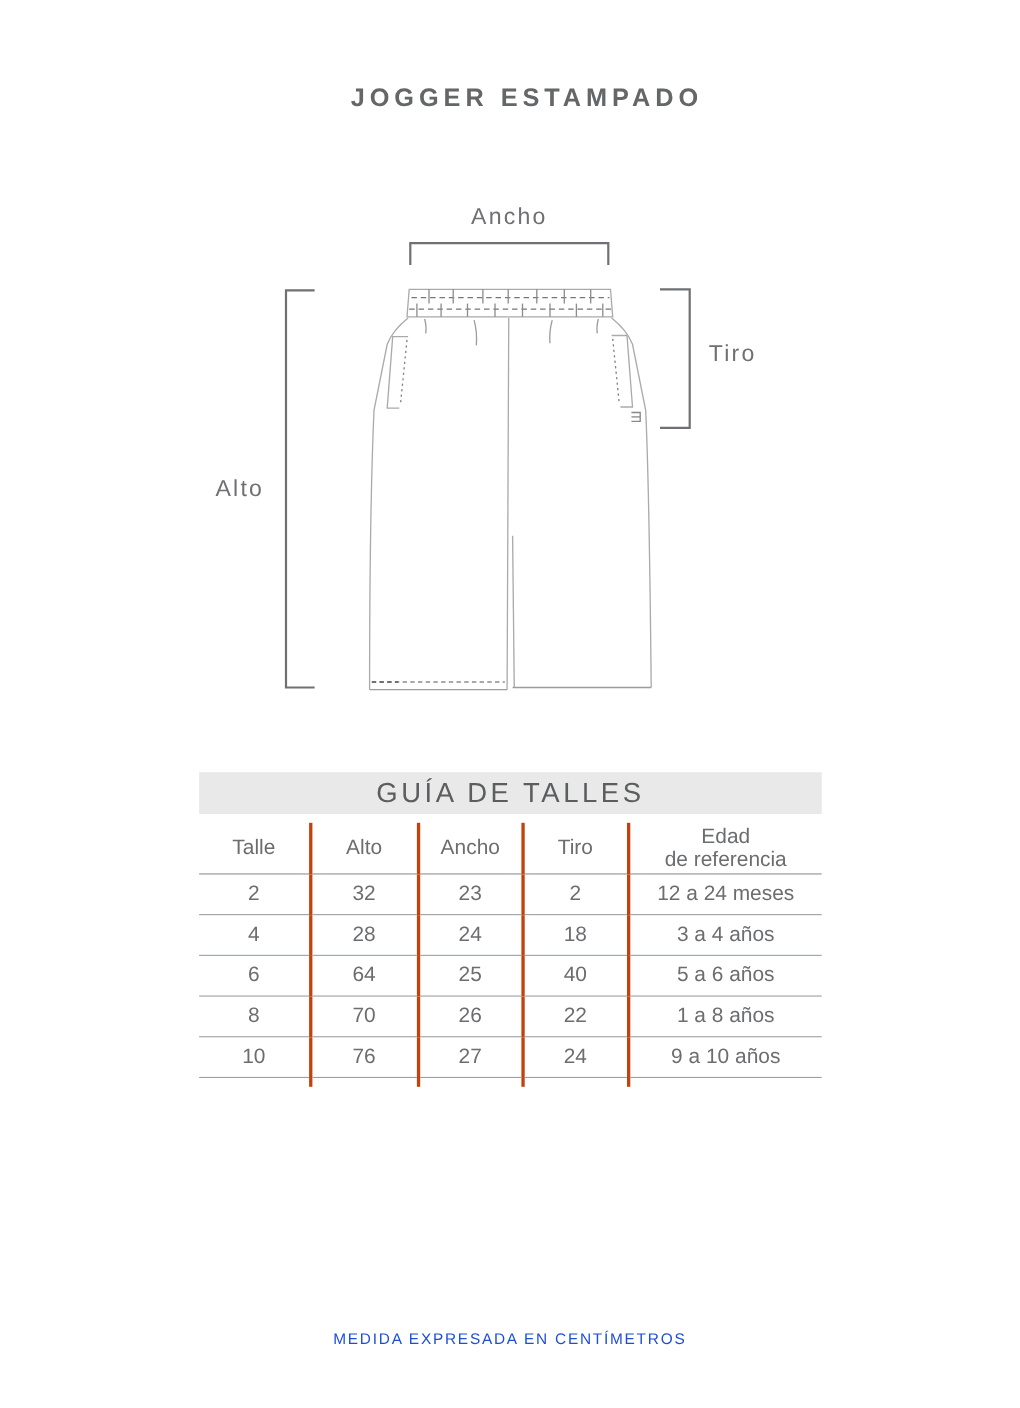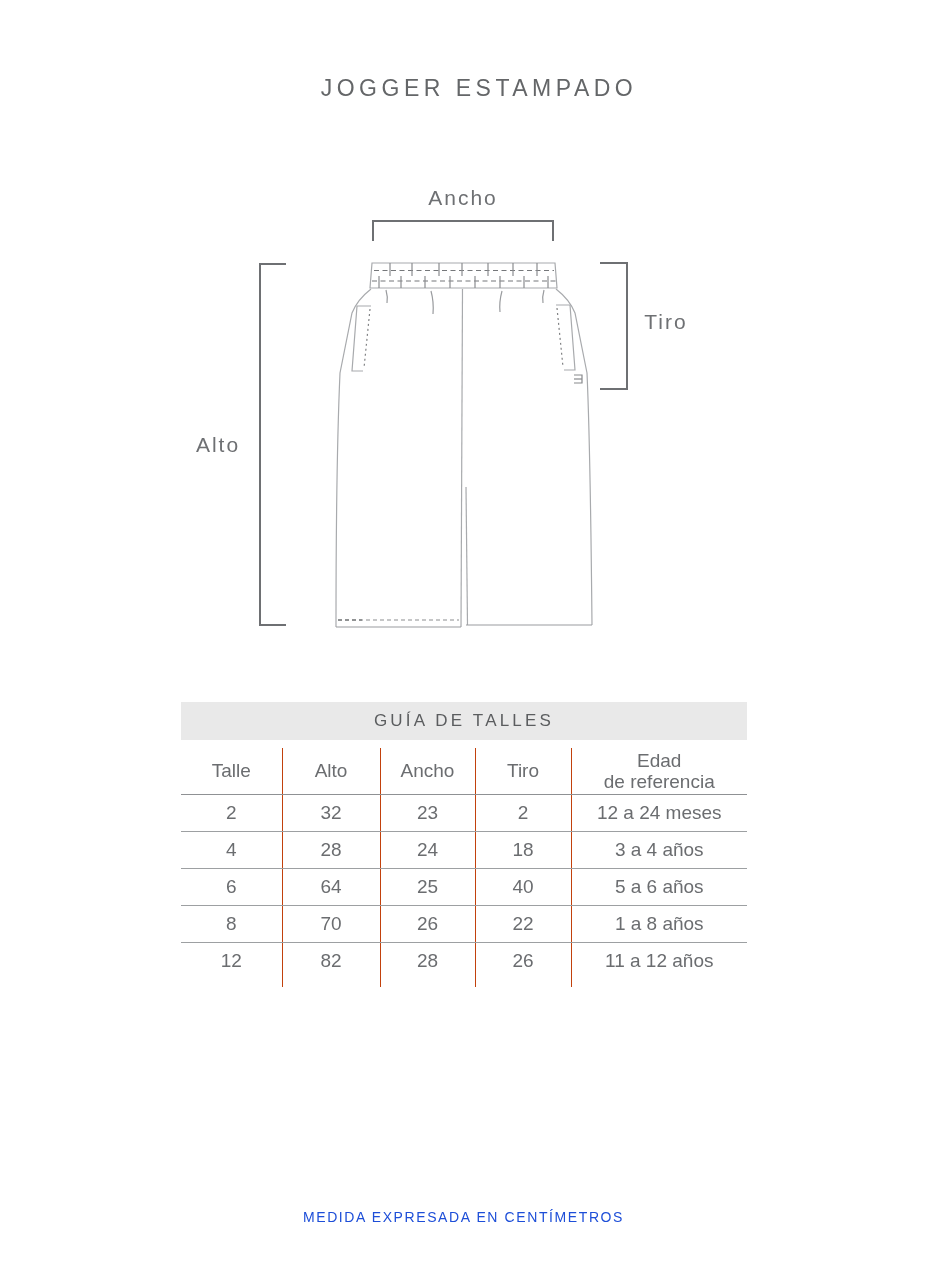--- a/index.html
+++ b/index.html
@@ -4,47 +4,47 @@
 <style>
   html,body{margin:0;padding:0;}
   body{
     width:927px;height:1280px;background:#ffffff;position:relative;
     font-family:"Liberation Sans","DejaVu Sans",sans-serif;color:#6b6d70;
     overflow:hidden;
   }
   .abs{position:absolute;}
   .page-title{
     left:0;right:0;top:75px;text-align:center;
-    font-size:23px;letter-spacing:4.5px;color:#646668;font-weight:400;padding-left:31px;
+    font-size:23px;letter-spacing:4.5px;color:#646668;font-weight:700;padding-left:31px;
   }
   .measure-label{
     font-size:21px;letter-spacing:2px;color:#6e7073;text-align:center;
   }
   #label-ancho{left:403px;top:186px;width:120px;}
   #label-tiro{left:631px;top:310px;width:70px;}
   #label-alto{left:183px;top:433px;width:70px;}
   #diagram-svg{left:0;top:0;width:927px;height:660px;}
 
   .guide-banner{
     left:181px;top:702px;width:566px;height:38px;background:#e9e9e9;
     display:flex;align-items:center;justify-content:center;
   }
   .guide-banner .banner-text{
-    font-size:17px;letter-spacing:3.2px;color:#5b5d5f;
+    font-size:25px;letter-spacing:3.2px;color:#5b5d5f;
   }
   .size-table{
     left:181px;top:748px;width:566px;border-collapse:collapse;table-layout:fixed;
   }
   .size-table th,.size-table td{
     text-align:center;vertical-align:middle;font-weight:400;
     font-size:19px;color:#6b6d70;padding:0;
   }
   .size-table thead th{height:46px;}
   .size-table tbody td{height:36px;}
-  .v{border-right:1px solid #c2410c;}
+  .v{border-right:3px solid #c2410c;}
   .size-table thead th{border-bottom:1px solid #8f9194;}
   .size-table tbody tr.bordered td{border-bottom:1px solid #9da0a2;}
   .size-table tr.spacer-row td{height:8px;}
   .two-line span{display:block;line-height:1.12;}
   .footer-note{
     left:0;right:0;top:1209px;text-align:center;
     font-size:14px;letter-spacing:1.6px;color:#1d4ed8;
   }
 </style>
 </head>
@@ -175,26 +175,26 @@
       <td class="v">40</td>
       <td>5 a 6 años</td>
     </tr>
     <tr class="bordered">
       <td class="v">8</td>
       <td class="v">70</td>
       <td class="v">26</td>
       <td class="v">22</td>
       <td>1 a 8 años</td>
     </tr>
-    <tr>
-      <td class="v">12</td>
-      <td class="v">82</td>
-      <td class="v">28</td>
-      <td class="v">26</td>
-      <td>11 a 12 años</td>
+    <tr class="bordered">
+      <td class="v">10</td>
+      <td class="v">76</td>
+      <td class="v">27</td>
+      <td class="v">24</td>
+      <td>9 a 10 años</td>
     </tr>
     <tr class="spacer-row">
       <td class="v"></td>
       <td class="v"></td>
       <td class="v"></td>
       <td class="v"></td>
       <td></td>
     </tr>
   </tbody>
 </table>

